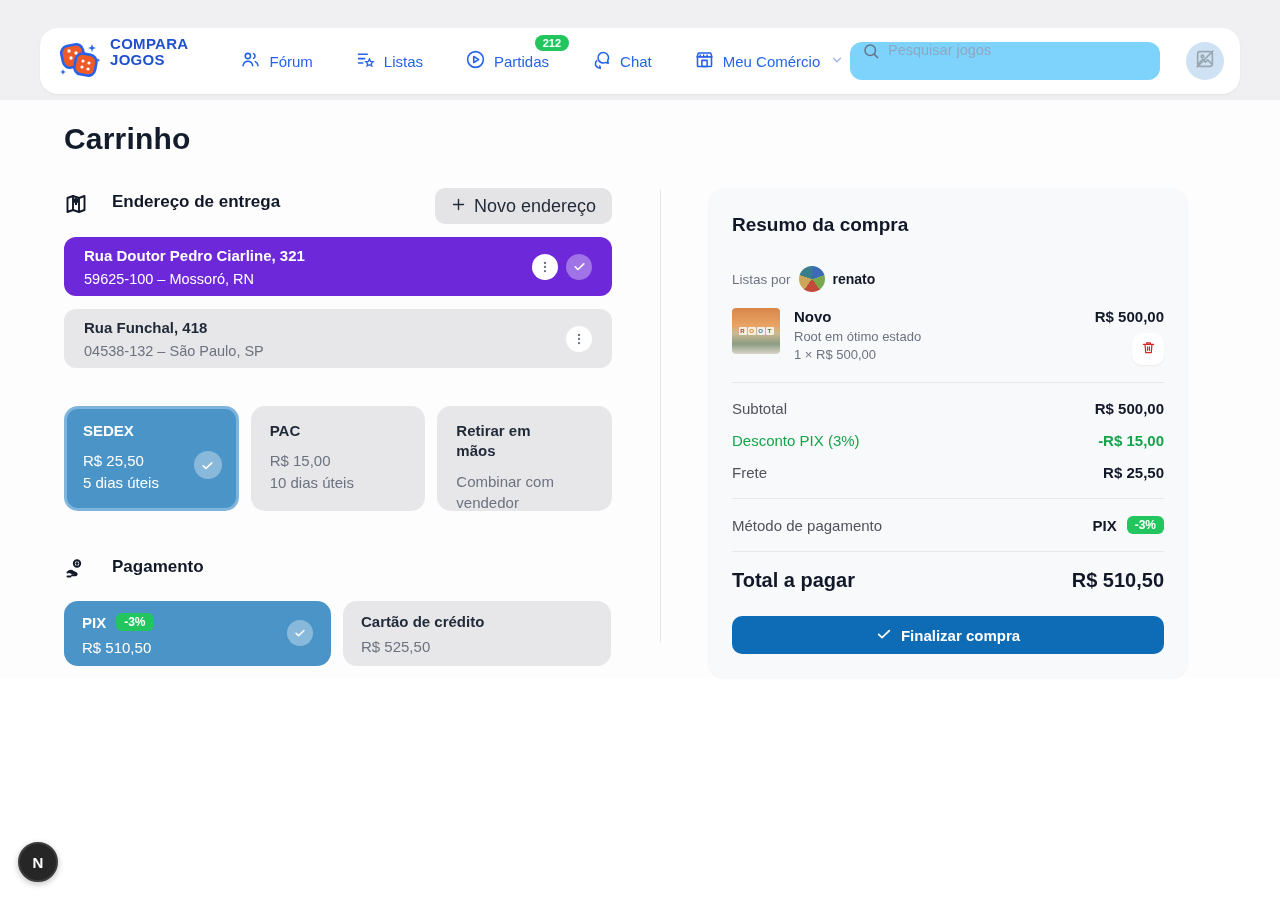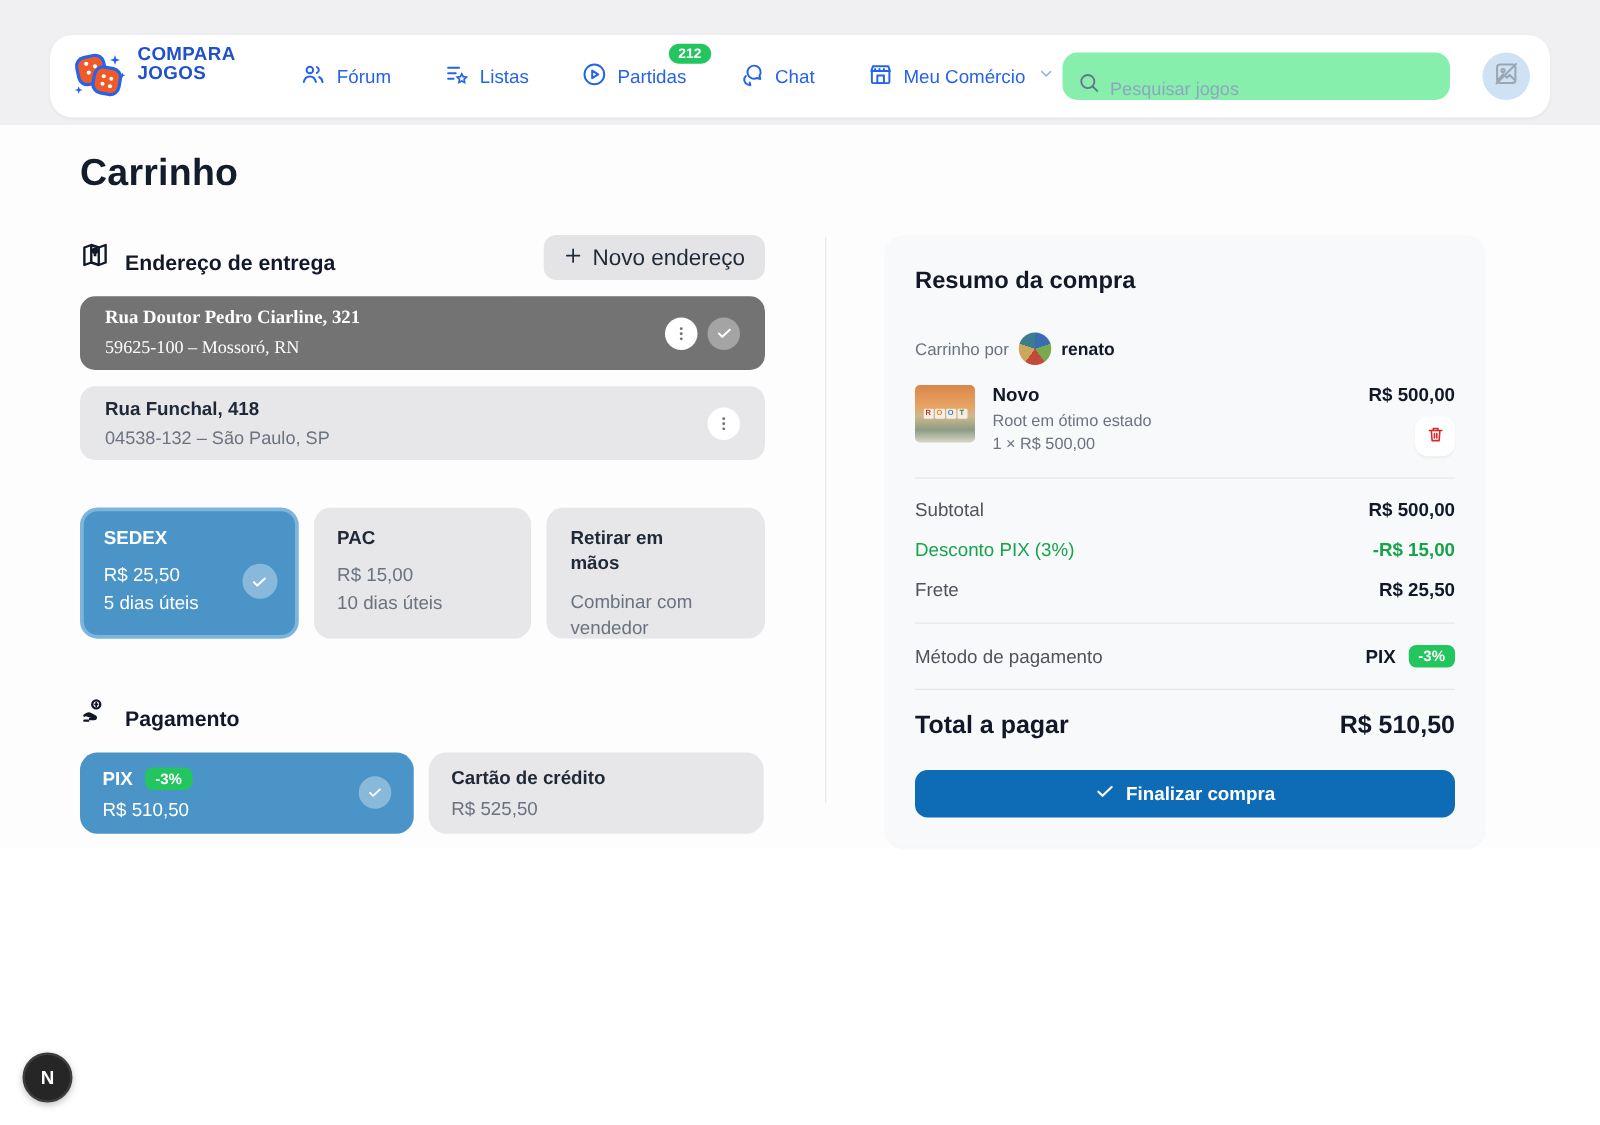--- a/index.html
+++ b/index.html
@@ -17,54 +17,54 @@
   .brand-text { font-weight:bold; color:#2050cc; font-size:15px; line-height:1.05; letter-spacing:.3px; }
   .nav { display:flex; align-items:center; gap:42px; }
   .nav-item { display:flex; align-items:center; gap:8px; color:#2563eb; font-size:15px; font-weight:500; position:relative; cursor:pointer; }
   .nav-item svg { flex:0 0 auto; }
   .nav-badge {
     position:absolute; top:-14px; right:-20px; background:#22c55e; color:#fff;
     font-size:11px; font-weight:bold; padding:2px 8px; border-radius:999px;
   }
   .chevron { margin-left:2px; }
   .search-wrap {
-    margin-left:auto; margin-right:26px; background:#86efac; border-radius:12px;
-    width:310px; height:38px; display:flex; align-items:flex-end; padding:0 12px; gap:8px;
+    margin-left:auto; margin-right:26px; background:#7dd3fc; border-radius:12px;
+    width:310px; height:38px; display:flex; align-items:flex-start; padding:0 12px; gap:8px;
   }
   .search-wrap input {
     border:none; outline:none; background:transparent; font-size:14.5px; width:100%;
     font-family:"Liberation Sans", sans-serif; color:#334155;
   }
   .search-wrap input::placeholder { color:#8fa6c2; }
   .avatar-btn {
     width:38px; height:38px; border-radius:50%; background:#cfe2f4;
     display:flex; align-items:center; justify-content:center; cursor:pointer;
   }
 
   
   .main { background:#fdfdfe; padding:0 64px; }
   .page-title { font-size:30px; font-weight:800; color:#131c2b; padding-top:22px; letter-spacing:.2px; }
 
   .cart-layout { display:flex; margin-top:32px; }
   .col-left { width:548px; }
   .v-divider { width:1px; background:#e4e6ea; margin:2px 47px 0 48px; height:452px; }
   .col-right { width:480px; }
 
-  .section-head { display:flex; align-items:flex-end; gap:12px; }
+  .section-head { display:flex; align-items:flex-start; gap:24px; }
   .section-title { font-size:17px; font-weight:700; color:#111827; }
   .head-row { display:flex; align-items:center; justify-content:space-between; }
   .btn-new {
     display:flex; align-items:center; gap:8px; background:#e4e4e7; border:none;
     border-radius:10px; height:36px; padding:0 16px; font-size:18px; font-weight:500;
     color:#1f2937; cursor:pointer; font-family:"Liberation Sans", sans-serif;
   }
 
   .addr-card { border-radius:12px; padding:13px 20px; margin-top:13px;
     display:flex; align-items:center; justify-content:space-between; height:59px; }
-  .addr-card.selected { background:#737373;font-family:Liberation Serif, serif; }
+  .addr-card.selected { background:#6d28d9; }
   .addr-card.plain { background:#e7e7e9; }
   .addr-line1 { font-size:15px; font-weight:600; }
   .addr-line2 { font-size:14.5px; margin-top:7px; }
   .addr-card.selected .addr-line1, .addr-card.selected .addr-line2 { color:#fff; }
   .addr-card.plain .addr-line1 { color:#1f2937; }
   .addr-card.plain .addr-line2 { color:#6b7280; }
   .addr-actions { display:flex; align-items:center; gap:8px; }
   .kebab-btn { width:26px; height:26px; border-radius:50%; background:#fff;
     display:flex; align-items:center; justify-content:center; cursor:pointer; border:none; }
   .check-chip { width:26px; height:26px; border-radius:50%; background:rgba(255,255,255,0.35);
@@ -386,21 +386,21 @@
       </div>
     </div>
 
     <div class="v-divider"></div>
 
     <div class="col-right">
       <div class="summary-card">
         <div class="summary-title">Resumo da compra</div>
 
         <div class="seller-row">
-          <span class="seller-label">Carrinho por</span>
+          <span class="seller-label">Listas por</span>
           <span class="seller-avatar"></span>
           <span class="seller-name">renato</span>
         </div>
 
         <div class="item-row">
           <div class="item-thumb">
             <span class="tile tile-r">R</span>
             <span class="tile tile-o1">O</span>
             <span class="tile tile-o2">O</span>
             <span class="tile tile-t">T</span>

